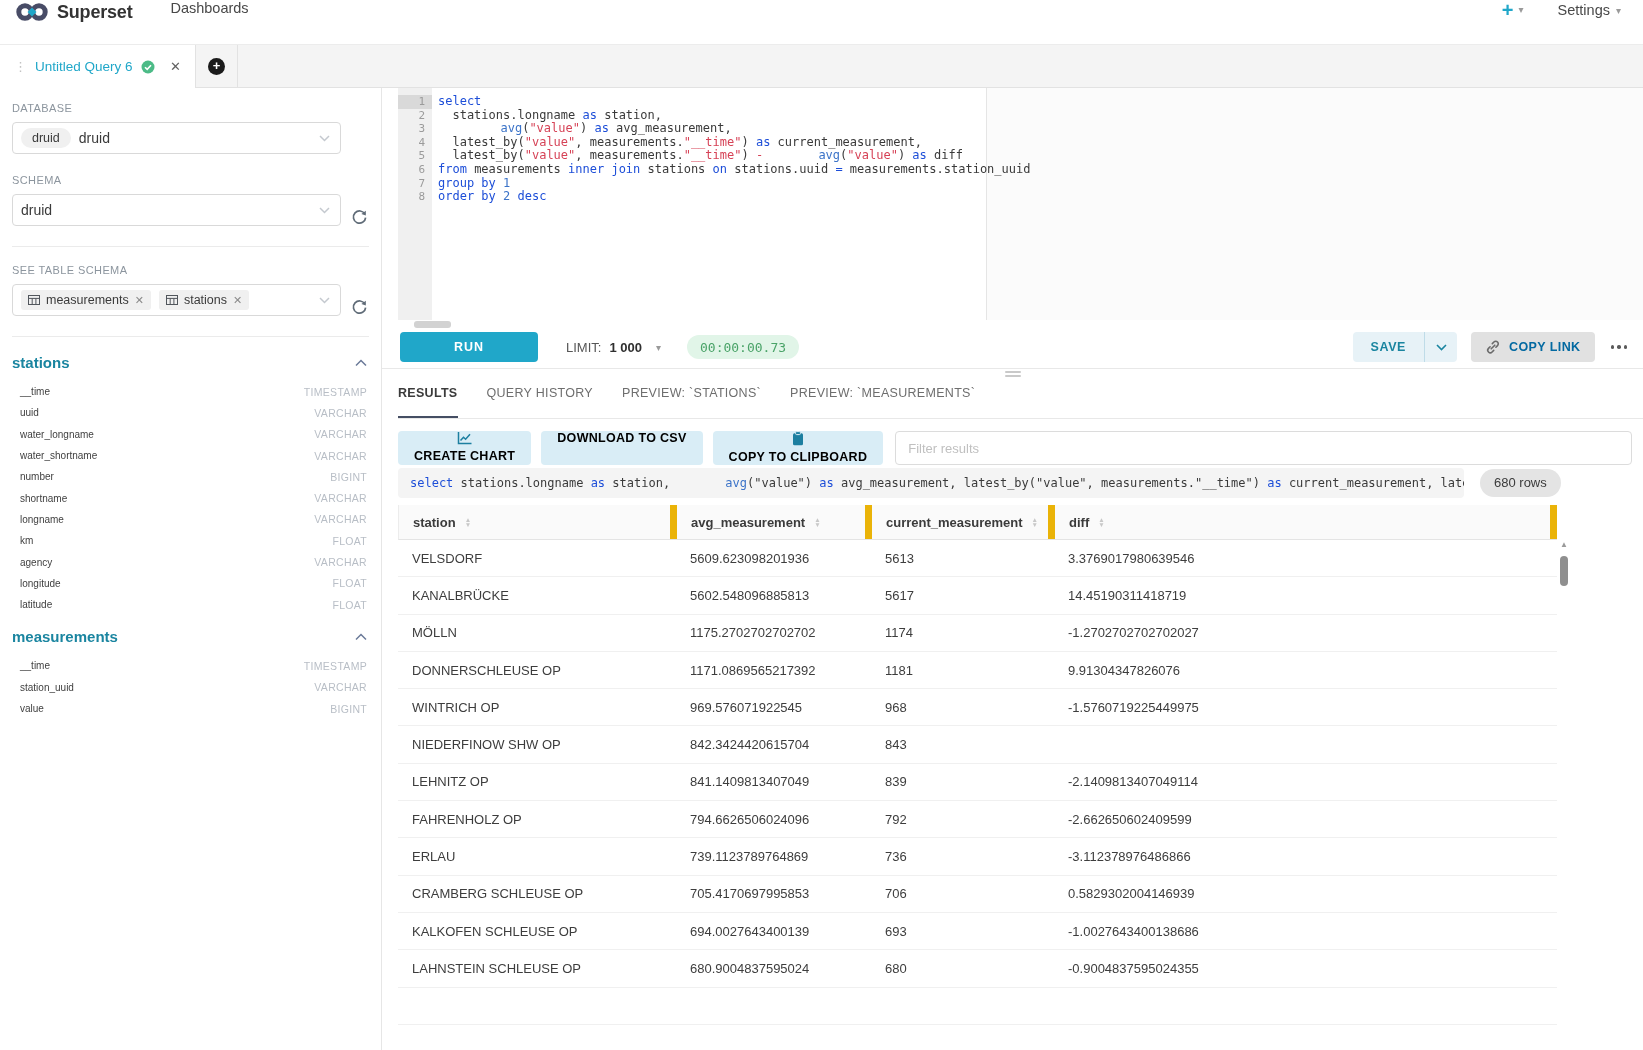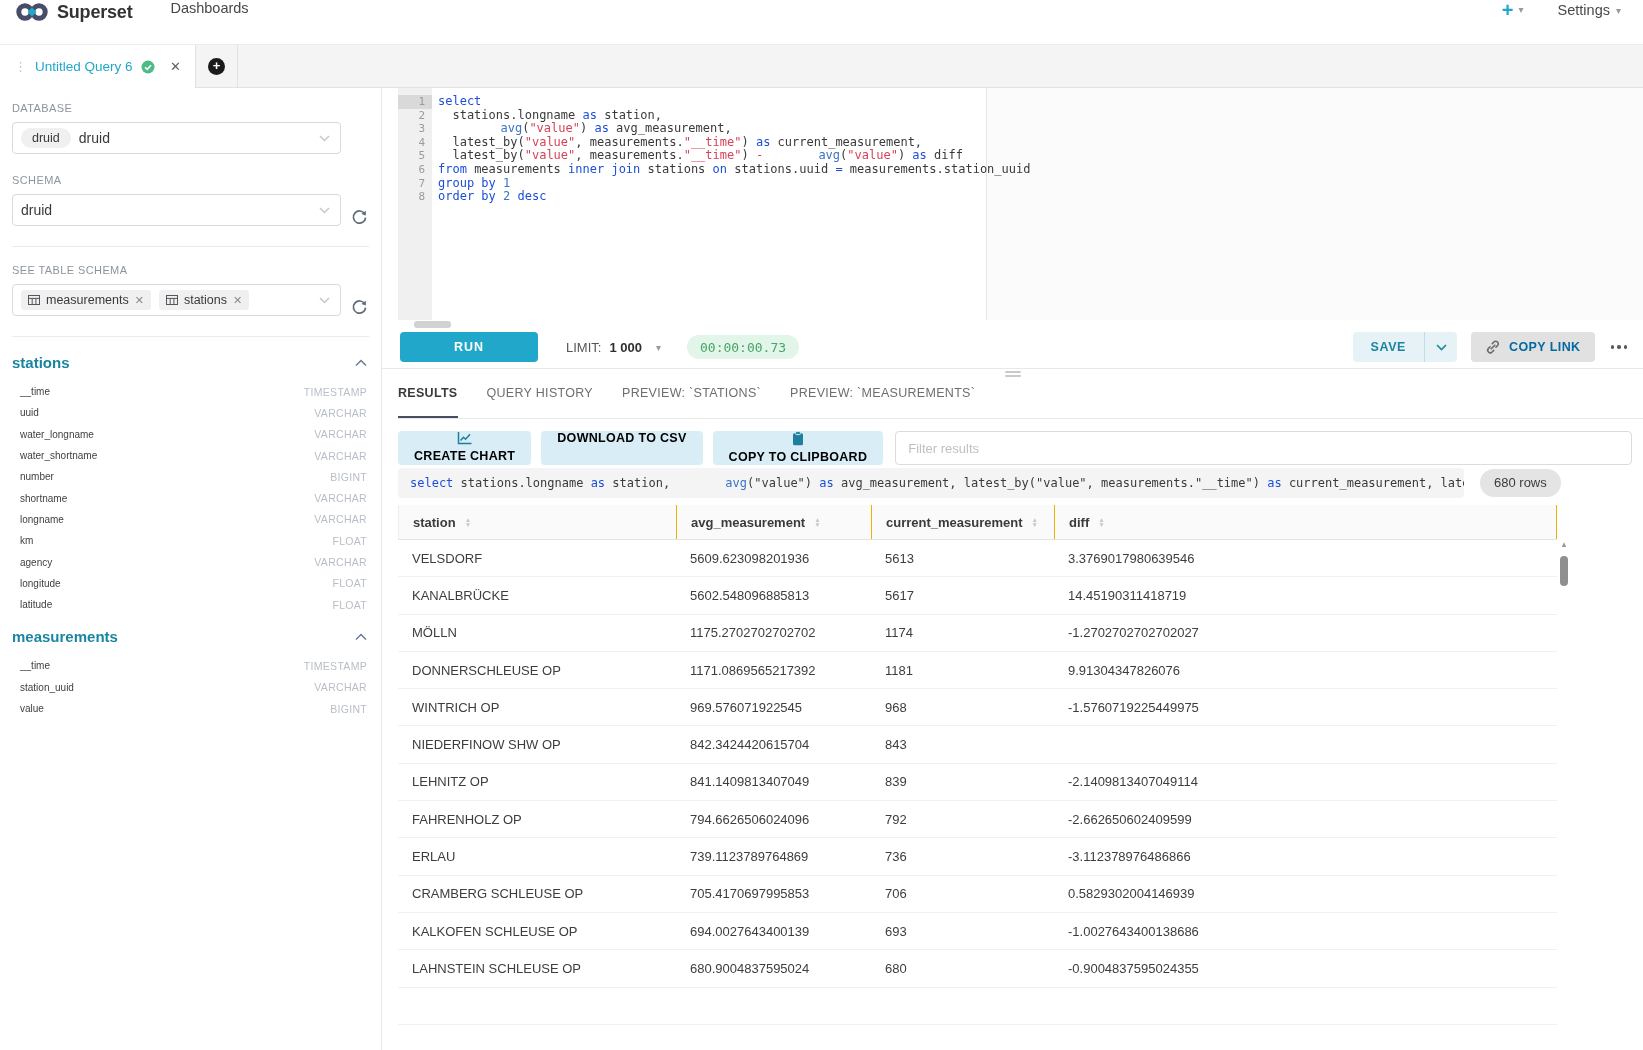--- a/index.html
+++ b/index.html
@@ -125,21 +125,21 @@
   .querybar { position:absolute; top:380px; left:16px; width:1066px; height:30px; background:#f4f4f4;
     border-radius:4px; padding:0 12px; line-height:30px; white-space:nowrap; overflow:hidden;
     font-family:"DejaVu Sans Mono","Liberation Mono",monospace; font-size:12px; color:#3a3a3a; }
   .rows-badge { position:absolute; top:381px; left:1098px; height:28px; padding:0 14px; background:#e4e4e4;
     border-radius:14px; line-height:28px; font-size:13px; color:#3b3b3b; }
 
   
   .rtable { position:absolute; top:417px; left:16px; width:1159px; }
   .thead { display:flex; height:35px; background:#fafafa; border-bottom:1px solid #e4e4e4;
     border-left:1px solid #ececec; }
-  .th { display:flex; align-items:center; gap:9px; padding-left:14px; border-right:1px solid #eab308;
+  .th { display:flex; align-items:center; gap:9px; padding-left:14px; border-right:7px solid #eab308;
     font-size:13px; font-weight:bold; color:#3b3b3b; }
   .w0 { width:278px; } .w1 { width:195px; } .w2 { width:183px; } .w3 { flex:1; }
   .sort { display:flex; flex-direction:column; line-height:5px; font-size:6.5px; color:#c8c8c8; cursor:pointer; }
   .tr { display:flex; height:37.3px; border-bottom:1px solid #f0f0f0; align-items:center;
     font-size:13px; color:#3d3d3d; background:#fff; }
   .td { padding-left:14px; white-space:nowrap; overflow:hidden; }
   .tr-partial { height:37px; border-bottom:1px solid #f0f0f0; }
 
   
   .vscroll { position:absolute; left:1176px; top:452px; width:12px; height:588px; }

